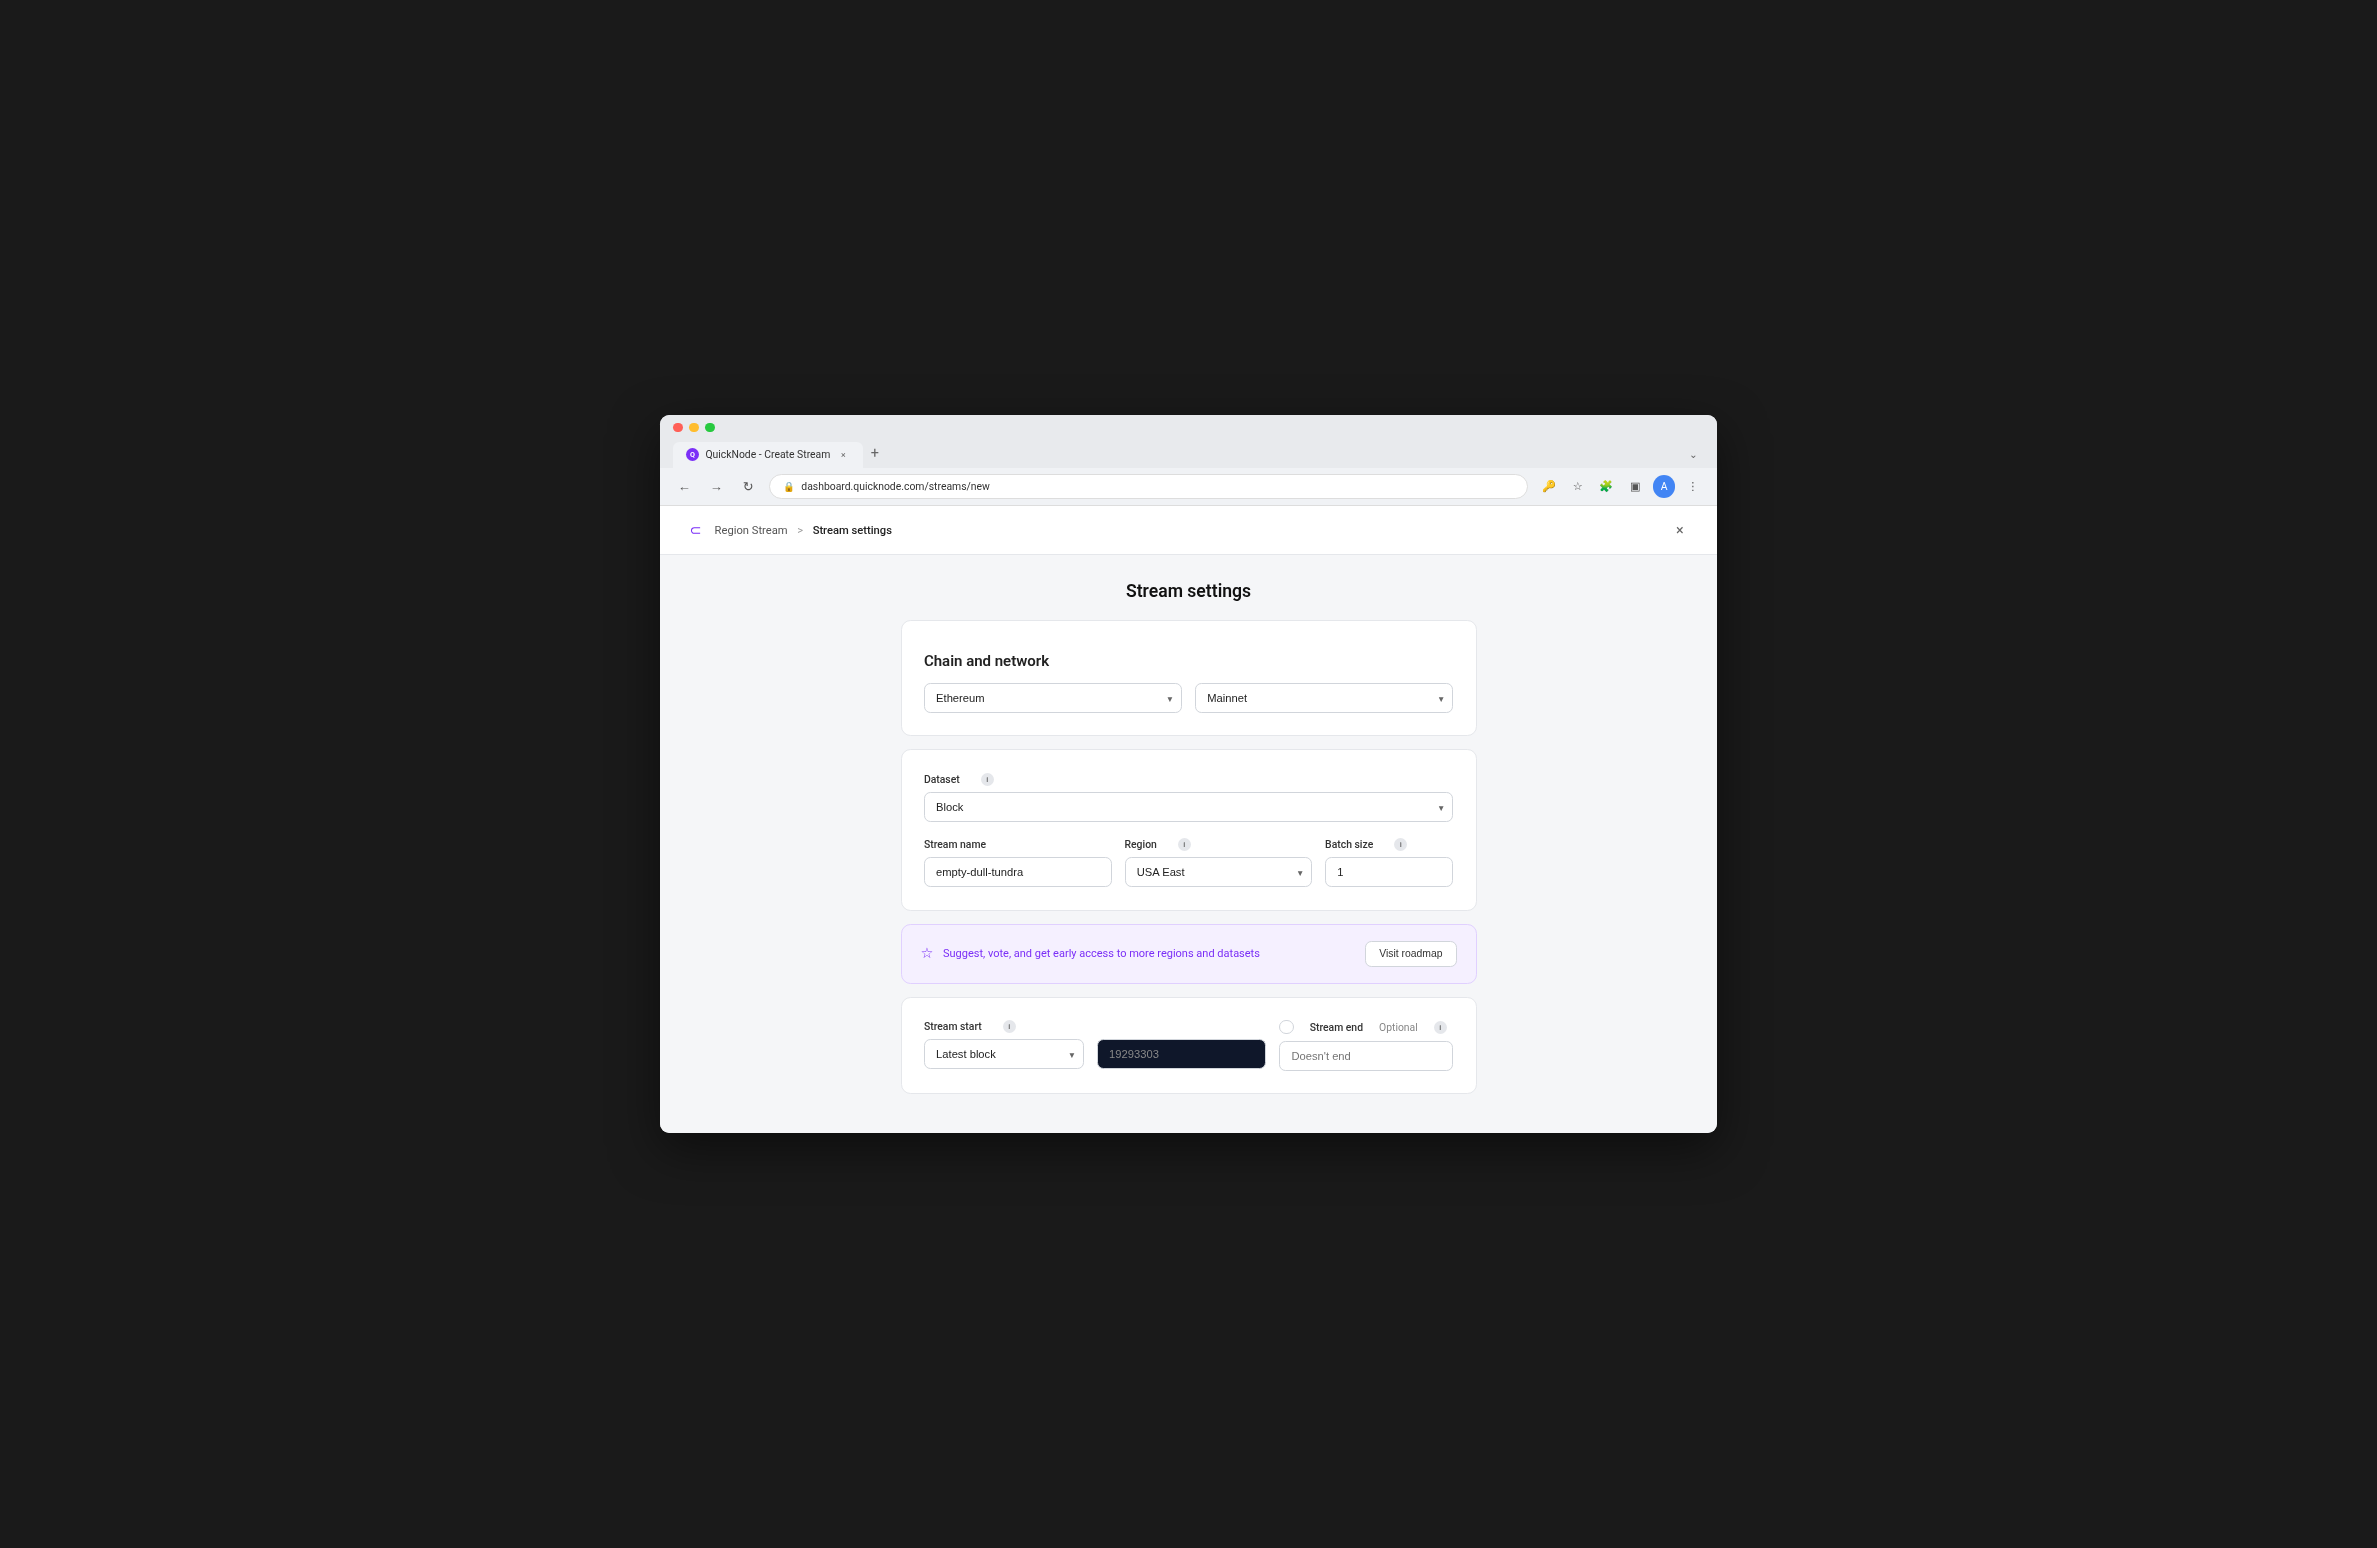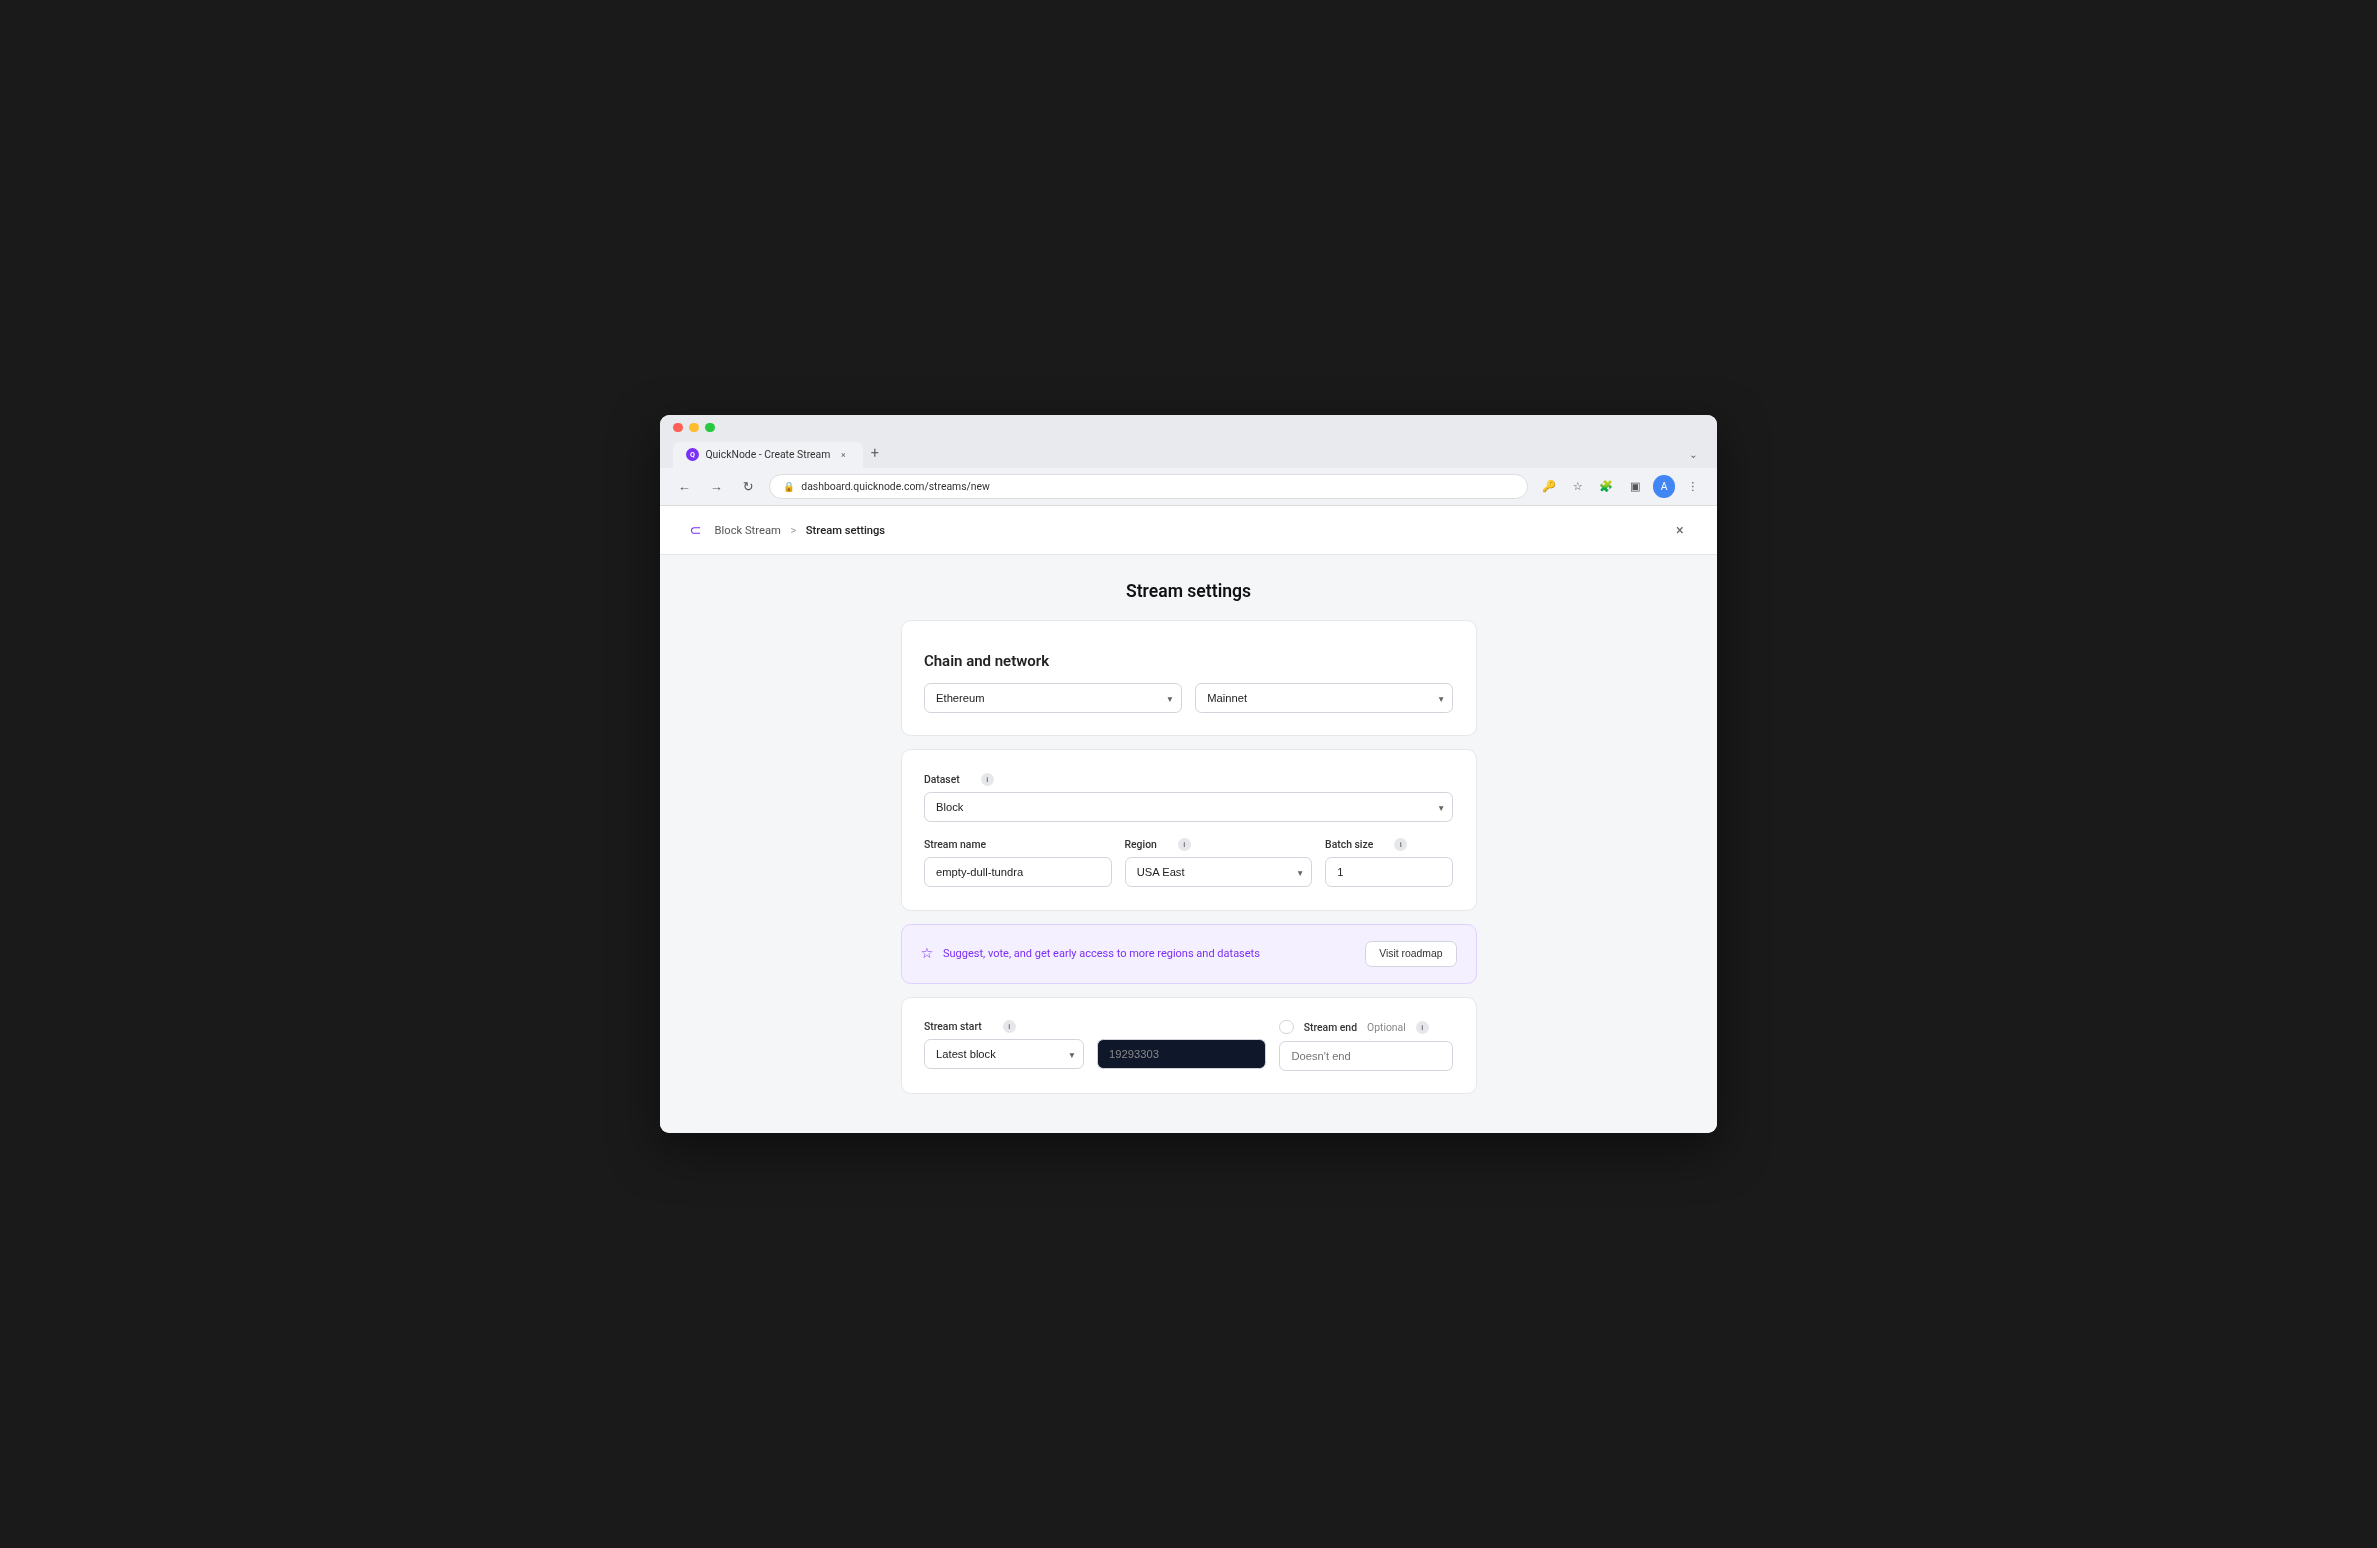--- a/index.html
+++ b/index.html
@@ -392,21 +392,21 @@
     .form-input[readonly] {
       background: #0f172a;
       color: #888;
       cursor: default;
     }
 
     
     .stream-end-label {
       display: flex;
       align-items: center;
-      gap: 10px;
+      gap: 16px;
     }
 
     .checkbox-circle {
       width: 14.4px;
       height: 14.4px;
       border: 0.8px solid #d1d5db;
       border-radius: 50%;
       background: white;
       cursor: pointer;
     }
@@ -449,21 +449,21 @@
       <div class="nav-icon" style="background:#4285f4; color:white; border-radius:50%; width:22.4px; height:22.4px; display:flex; align-items:center; justify-content:center; font-size:10.4px;">A</div>
       <div class="nav-icon">⋮</div>
     </div>
   </div>
 
   <div class="page-content">
 
     <div class="breadcrumb-bar">
       <div class="breadcrumb">
         <span class="breadcrumb-logo">⊂</span>
-        <span class="breadcrumb-link">Block Stream</span>
+        <span class="breadcrumb-link">Region Stream</span>
         <span class="breadcrumb-sep">&gt;</span>
         <span class="breadcrumb-current">Stream settings</span>
       </div>
       <div class="close-btn">×</div>
     </div>
 
     <div class="main-content">
 
       <h1 class="page-title">Stream settings</h1>
 

